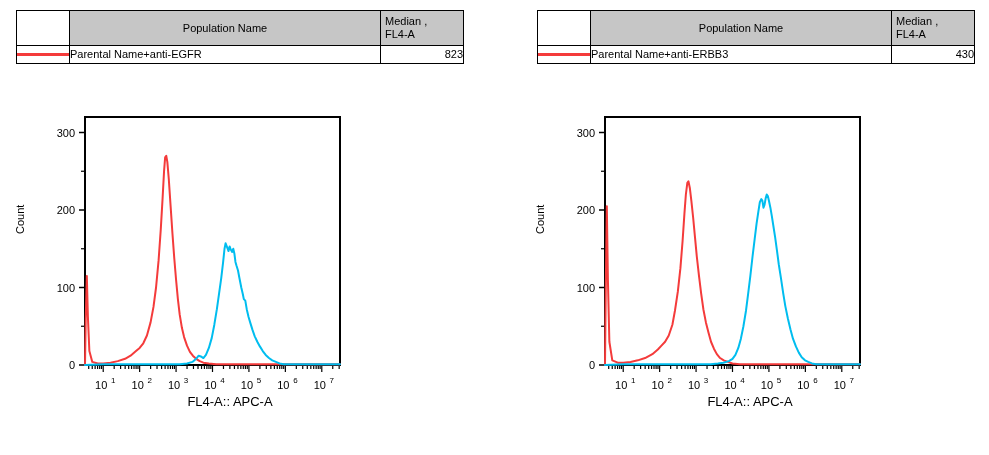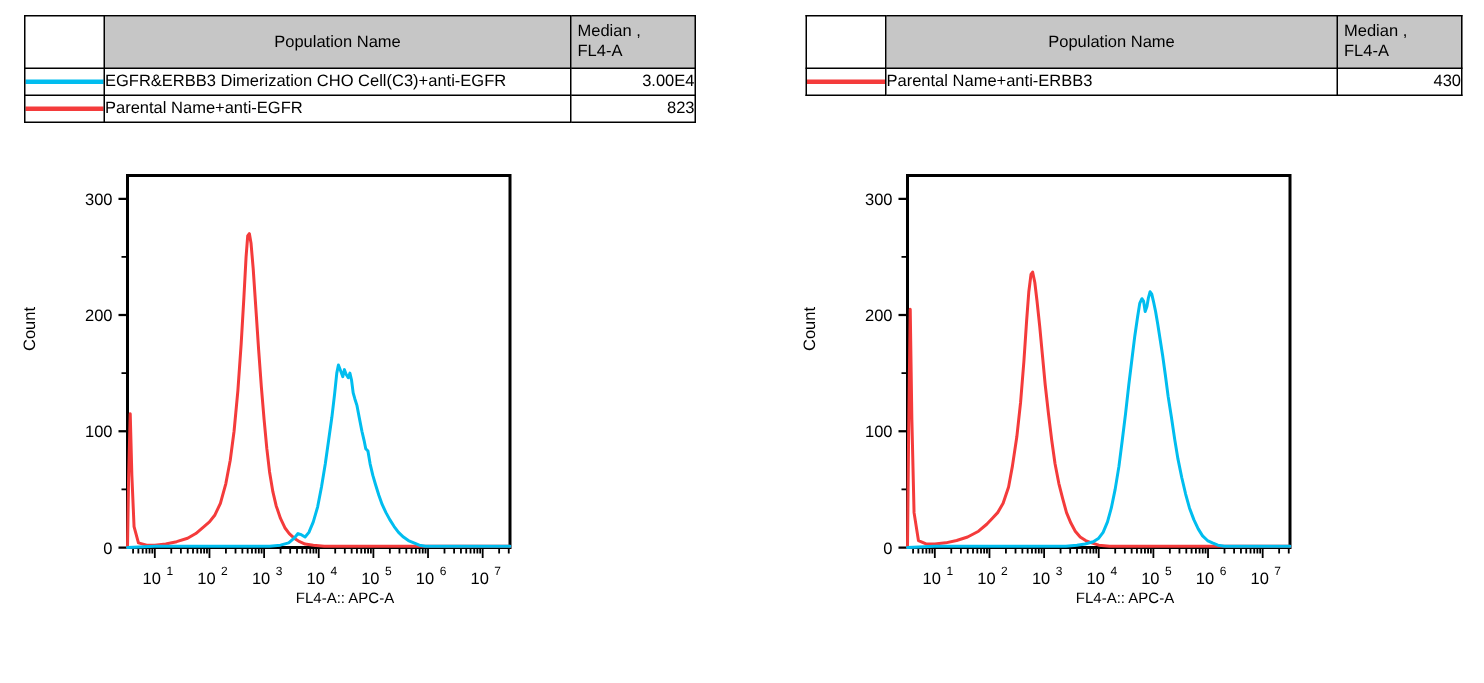--- a/index.html
+++ b/index.html
@@ -101,21 +101,21 @@
     transform-origin: left top;
     font-size: 11px;
     white-space: nowrap;
   }
   .x-axis-title {
     position: absolute;
     top: 290px;
     left: 100px;
     width: 260px;
     text-align: center;
-    font-size: 10px;
+    font-size: 13px;
   }
   .tick-label {
     font-size: 11px;
     font-family: "Liberation Sans", sans-serif;
     fill: #000000;
   }
   .tick-exp {
     font-size: 8px;
     font-family: "Liberation Sans", sans-serif;
     fill: #000000;
@@ -131,27 +131,20 @@
       <tr>
         <th class="col-swatch hdr-blank"></th>
         <th class="hdr-gray">Population Name</th>
         <th class="col-median hdr-gray left-align">
           <span>Median ,</span><br>
           <span>FL4-A</span>
         </th>
       </tr>
     </thead>
     <tbody>
-      <tr>
-        <td class="swatch-cell">
-          <span class="swatch cyan"></span>
-        </td>
-        <td class="name-cell">EGFR&amp;ERBB3 Dimerization CHO Cell(C3)+anti-EGFR</td>
-        <td class="median-cell">3.00E4</td>
-      </tr>
       <tr>
         <td class="swatch-cell">
           <span class="swatch red"></span>
         </td>
         <td class="name-cell">Parental Name+anti-EGFR</td>
         <td class="median-cell">823</td>
       </tr>
     </tbody>
   </table>
 

